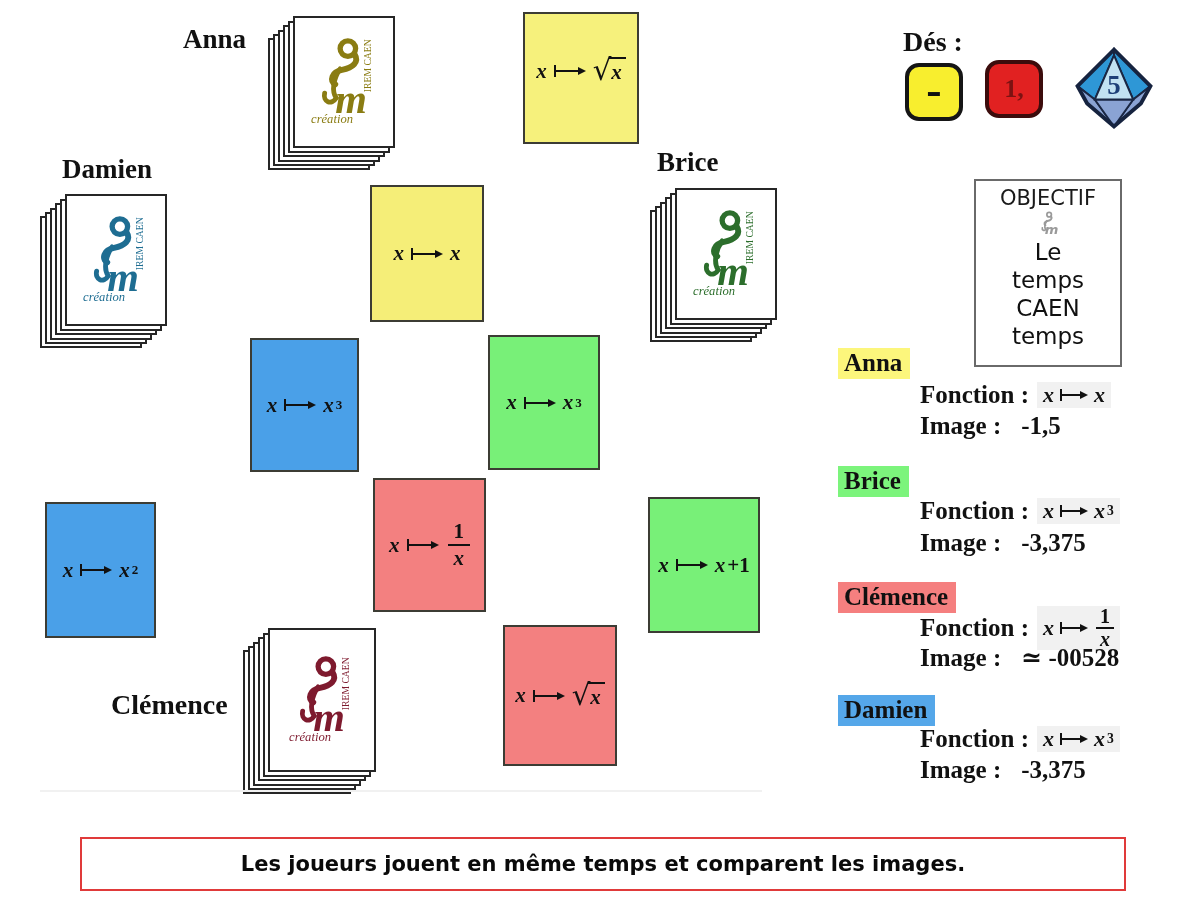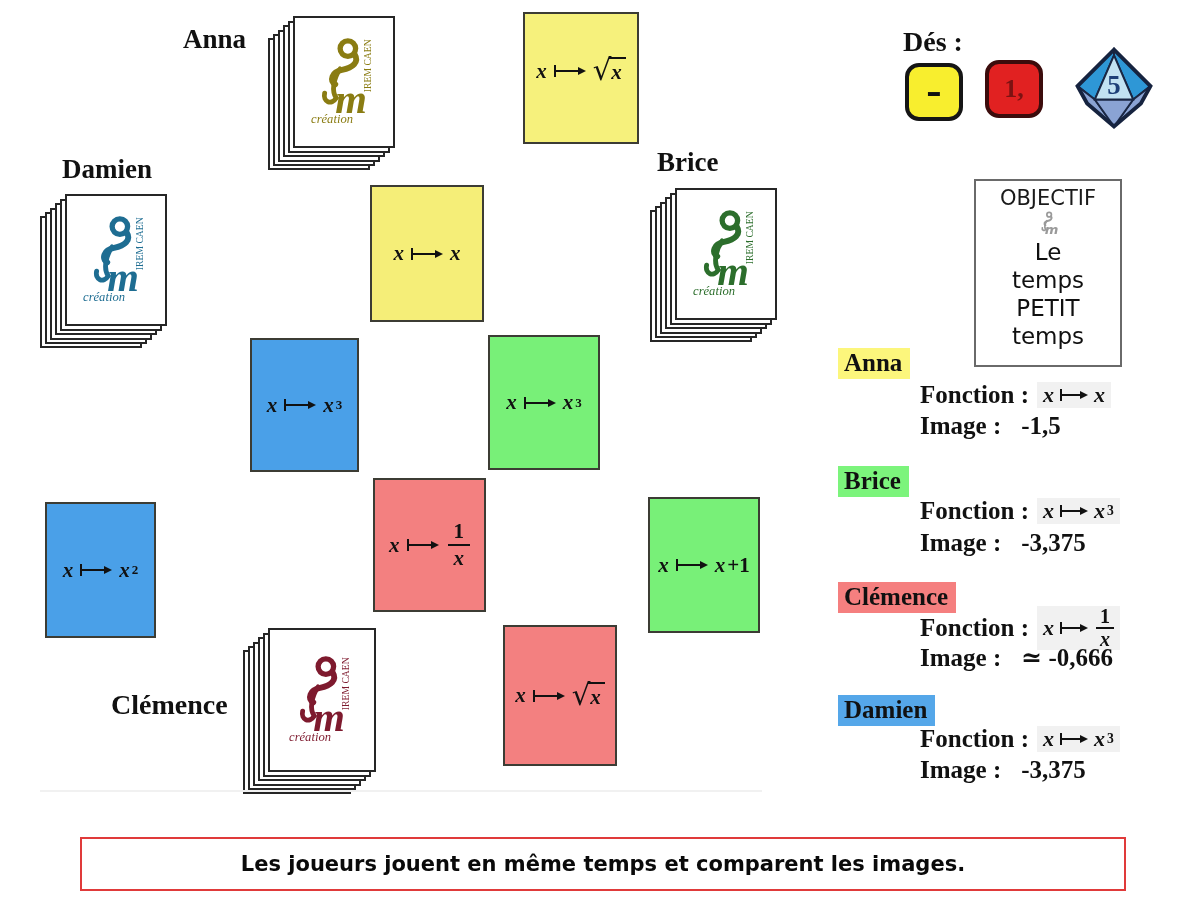--- a/index.html
+++ b/index.html
@@ -305,21 +305,21 @@
   <div class="objective">
     <div class="obj-title">OBJECTIF</div>
     <svg class="obj-logo" viewBox="0 0 70 95">
       <circle cx="39" cy="13" r="8" fill="none" stroke="currentColor" stroke-width="6"></circle>
       <path d="M46 19 C51 27 44 33 33 35 C22 37 20 46 26 50" fill="none" stroke="currentColor" stroke-width="7" stroke-linecap="round"></path>
       <path d="M31 34 C24 44 22 57 27 64 C22 72 13 68 15 59" fill="none" stroke="currentColor" stroke-width="6" stroke-linecap="round"></path>
       <text x="24" y="80" font-size="46" font-style="italic" font-weight="bold" fill="currentColor">m</text>
     </svg>
     <div class="obj-line">Le</div>
     <div class="obj-line">temps</div>
-    <div class="obj-line">PETIT</div>
+    <div class="obj-line">CAEN</div>
     <div class="obj-line">temps</div>
   </div>
 
   <div class="badge badge-0" style="background-color: rgb(252, 246, 124);">Anna</div>
   <div class="sline fon-0">
     <span>Fonction :</span>
     <span class="fmath">
       <i>x</i>
       <span class="arrow">
           <span class="bar"></span>
@@ -364,21 +364,21 @@
           <span class="head"></span>
         </span>
       <span class="frac">
         <span class="num">1</span>
         <span class="den"><i>x</i></span>
       </span>
     </span>
   </div>
   <div class="sline img-2">
     <span>Image :</span>
-      <span class="imgval">≃ -0,666</span>
+      <span class="imgval">≃ -00528</span>
   </div>
 
   <div class="badge badge-3" style="background-color: rgb(85, 167, 233);">Damien</div>
   <div class="sline fon-3">
     <span>Fonction :</span>
     <span class="fmath">
       <i>x</i>
       <span class="arrow">
           <span class="bar"></span>
           <span class="shaft"></span>

